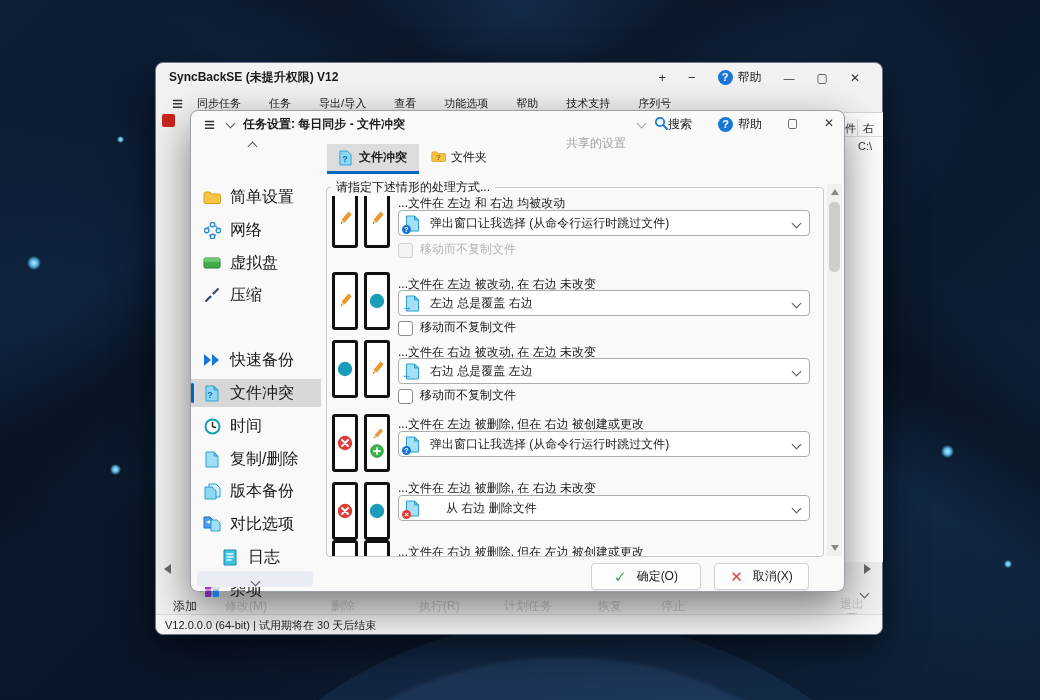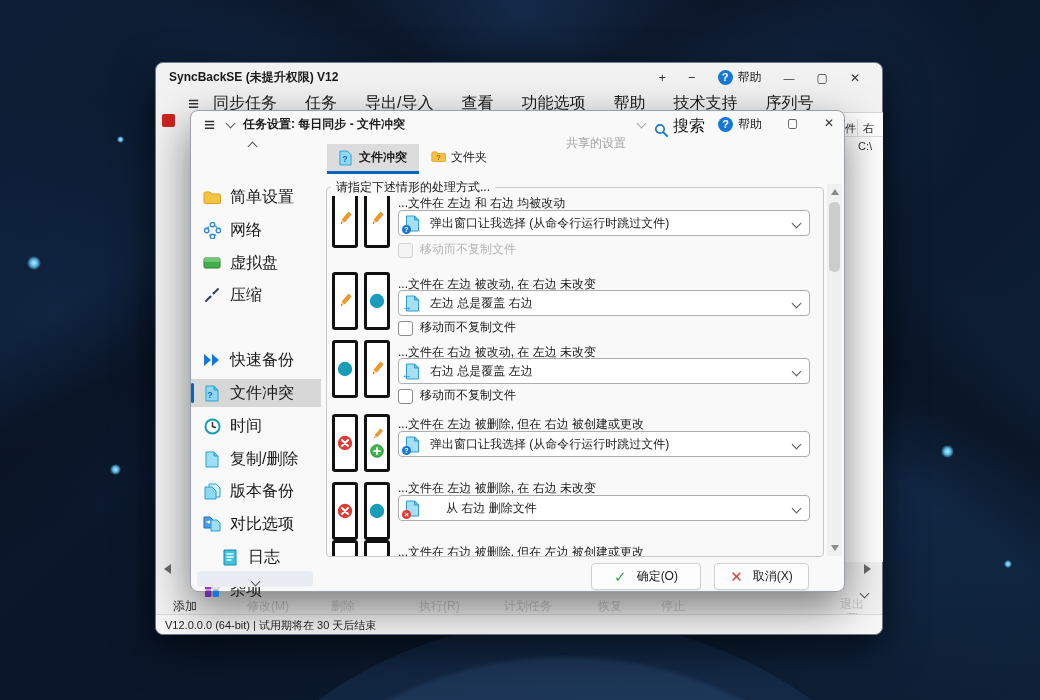--- a/index.html
+++ b/index.html
@@ -31,52 +31,52 @@
   .help-ic { display:inline-block; width:15px; height:15px; border-radius:50%; background:#1777d6; color:#fff; font-size:11px; font-weight:bold; text-align:center; line-height:15px; }
   .help-ic::after { content:"?"; }
 
   
   .win { position:absolute; left:155px; top:62px; width:728px; height:573px; background:#f2f2f2; border:1px solid #6d7a8a; border-radius:8px; box-shadow:0 14px 40px rgba(0,0,0,.55); }
   .win-title { position:absolute; left:0; top:0; right:0; height:28px; display:flex; align-items:center; }
   .win-title .t { font-size:12px; font-weight:600; color:#1a1a1a; margin-left:13px; }
   .win-ctrls { position:absolute; right:0; top:0; height:28px; display:flex; align-items:center; }
   .win-ctrls > * { margin-right:22px; }
   .win-help { display:flex; align-items:center; gap:5px; font-size:12px; color:#1a1a1a; }
-  .menubar { position:absolute; left:0; top:28px; right:0; height:25px; display:flex; align-items:center; font-size:16px; color:#1b1b1b;margin-left:16px; }
+  .menubar { position:absolute; left:0; top:28px; right:0; height:25px; display:flex; align-items:center; font-size:11px; color:#1b1b1b; }
   .menubar .mi { margin-right:28px; cursor:default; }
   .menubar .burger { margin:0 14px 0 16px; }
   .red-sq { position:absolute; left:6px; top:51px; width:13px; height:13px; background:#cc2420; border-radius:2px; }
   .sliver { position:absolute; left:686px; top:49px; width:41px; height:450px; background:#fff; border-top:1px solid #d5d5d5; font-size:11px; color:#222; }
   .sliver .hdr { position:absolute; top:6px; left:0; right:0; height:18px; border-bottom:1px solid #e0e0e0; }
   .sliver .hdr .h1 { position:absolute; left:3px; top:2px; }
   .sliver .hdr .h2 { position:absolute; left:21px; top:2px; }
   .sliver .hdr .div { position:absolute; left:15px; top:0; bottom:0; width:1px; background:#e0e0e0; }
   .sliver .cell { position:absolute; left:16px; top:27px; color:#333; }
   .hs-arrow { position:absolute; width:0; height:0; border-style:solid; }
   .hs-left { left:8px; top:501px; border-width:5px 7px 5px 0; border-color:transparent #6a6a6a transparent transparent; }
   .hs-right { left:708px; top:501px; border-width:5px 0 5px 7px; border-color:transparent transparent transparent #6a6a6a; }
   .exp-chev { position:absolute; left:705px; top:527px; }
   .btm-toolbar { position:absolute; left:0; top:533px; right:0; height:22px; font-size:12px; }
   .btm-toolbar span { position:absolute; top:2px; }
   .btm-toolbar .on { color:#2a2a2a; }
   .btm-toolbar .off { color:#c9c9c9; }
-  .tb-add{left:17px;} .tb-mod{left:91px;} .tb-del{left:175px;} .tb-run{left:263px;} .tb-sch{left:348px;} .tb-res{left:442px;} .tb-stp{left:505px;} 
+  .tb-add{left:17px;} .tb-mod{left:69px;} .tb-del{left:175px;} .tb-run{left:263px;} .tb-sch{left:348px;} .tb-res{left:442px;} .tb-stp{left:505px;} 
   .tb-exit{left:678px; width:36px; text-align:center; line-height:1.15; top:0;}
   .statusbar { position:absolute; left:0; bottom:0; right:0; height:20px; border-top:1px solid #dcdcdc; background:#f7f7f7; border-radius:0 0 8px 8px; }
   .statusbar .st { position:absolute; left:9px; top:3px; font-size:11px; color:#1e1e1e; }
 
   
   .dlg { position:absolute; left:190px; top:110px; width:655px; height:482px; background:#f9f9f9; border:1px solid #9aa0a8; border-radius:8px; box-shadow:0 16px 44px rgba(0,0,0,.5); }
   .dlg-title { position:absolute; left:0; top:0; right:0; height:26px; }
   .dlg-title .burger { position:absolute; left:13px; top:4px; }
   .dlg-title .tchev { position:absolute; left:36px; top:9px; }
   .dlg-title .t { position:absolute; left:52px; top:5px; font-size:12px; font-weight:700; color:#1a1a1a; }
   .dlg-title .shared { position:absolute; left:375px; top:24px; font-size:12px; color:#a3a3a3; }
   .dlg-title .shchev { position:absolute; left:447px; top:9px; border-color:#a3a3a3; }
-  .dlg-title .search { position:absolute; left:463px; top:5px; display:flex; gap:5px; align-items:flex-end; font-size:16px; color:#1a1a1a; }
+  .dlg-title .search { position:absolute; left:463px; top:5px; display:flex; align-items:flex-start; font-size:12px; color:#1a1a1a; }
   .dlg-title .dhelp { position:absolute; left:527px; top:5px; display:flex; gap:5px; align-items:center; font-size:12px; color:#1a1a1a; }
   .dlg-title .dmax { position:absolute; left:596px; top:5px; }
   .dlg-title .dclose { position:absolute; left:633px; top:5px; }
 
   
   .sb { position:absolute; left:0; top:26px; width:130px; bottom:0; }
   .sb-chev-top { position:absolute; left:58px; top:6px; }
   .sb-strip { position:absolute; left:6px; bottom:4px; width:116px; height:16px; background:#e9edf3; border-radius:4px; text-align:center; }
   .sb-strip .chev { margin-top:3px; }
   .sb-item { position:absolute; left:0; width:130px; height:28px; display:flex; align-items:center; cursor:default; }

